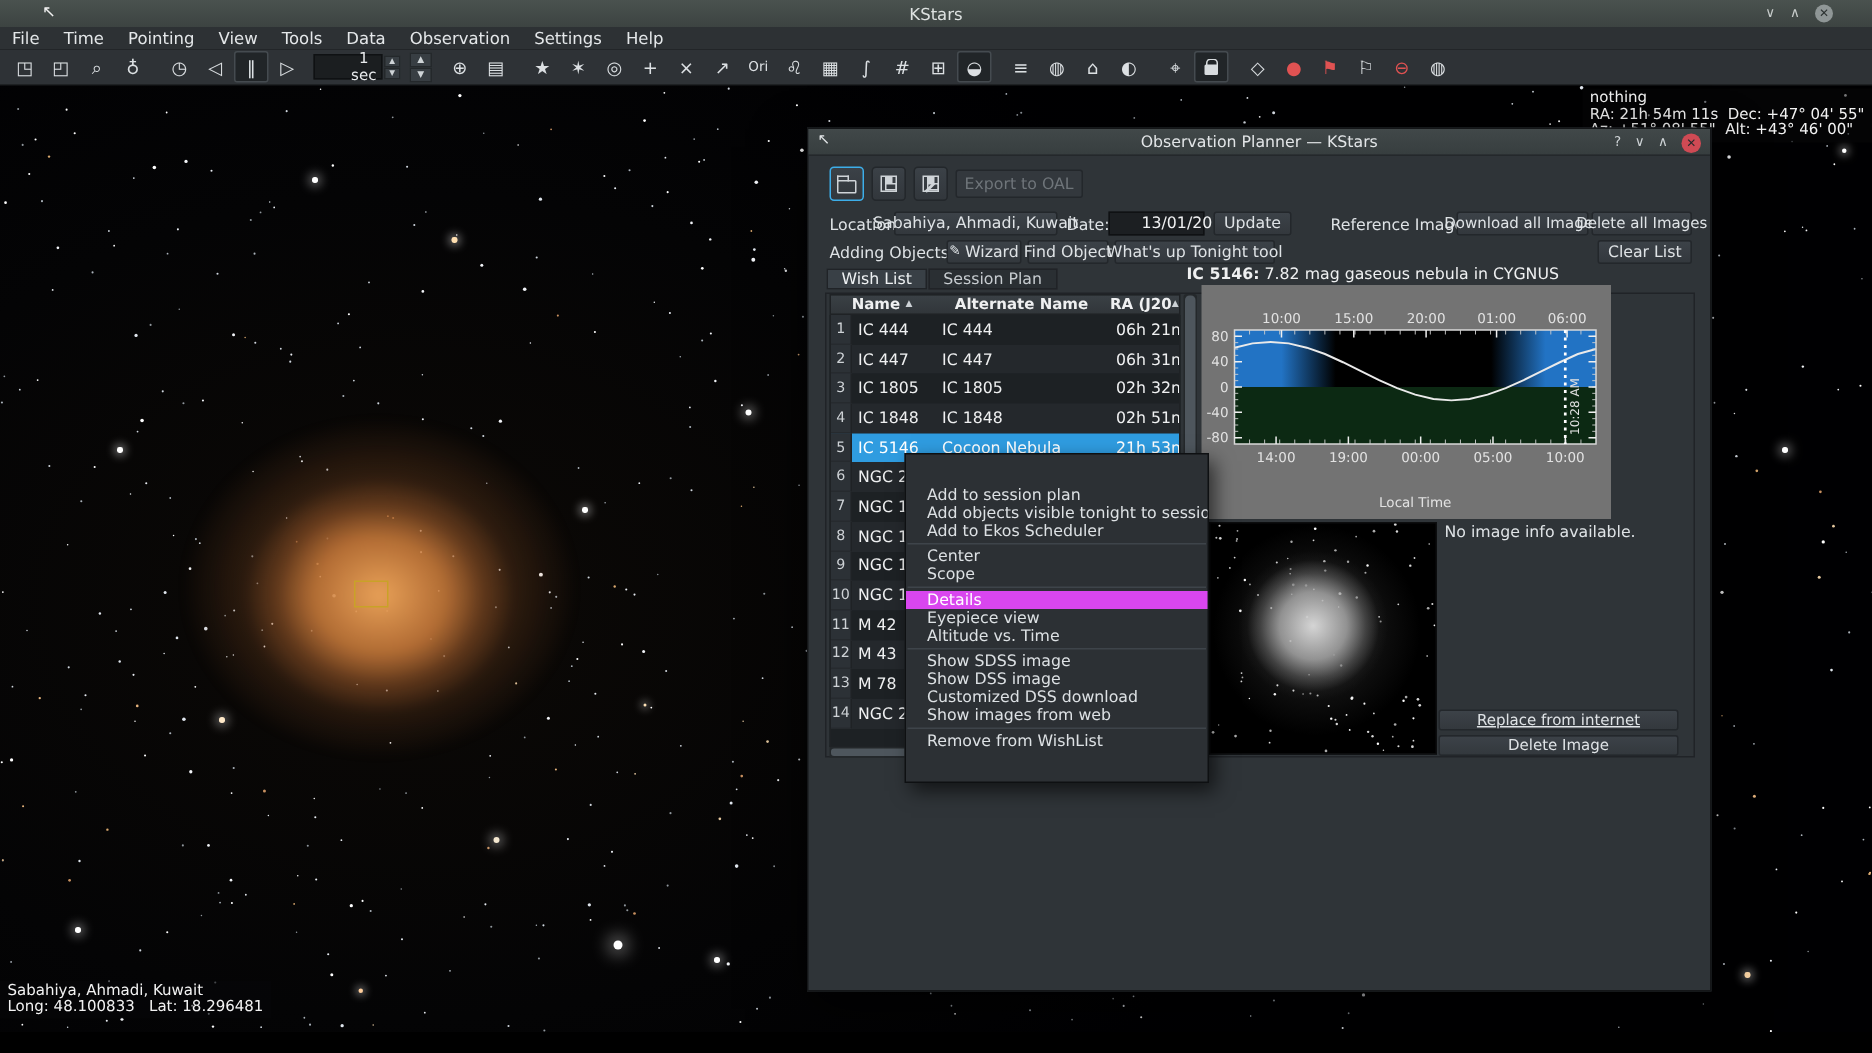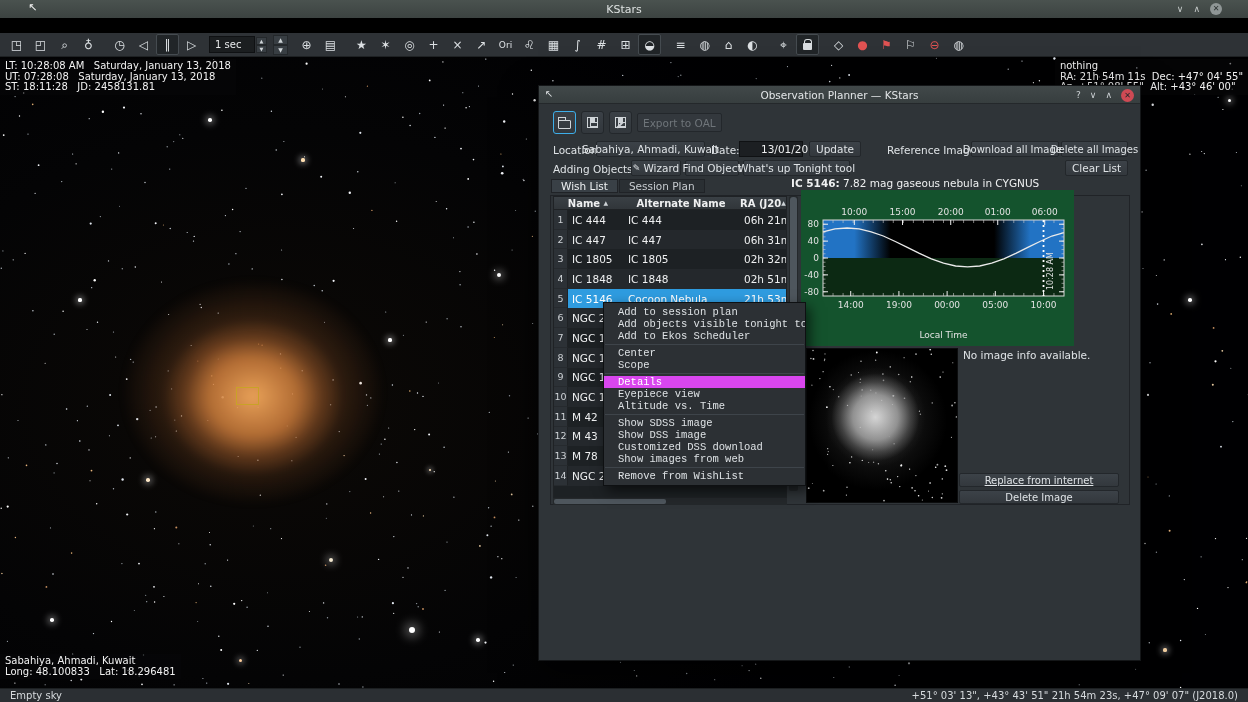--- a/index.html
+++ b/index.html
@@ -20,21 +20,21 @@
              display:flex; align-items:center; font-size:11px; color:#e4e7e9; }
   .menu-item { padding:0 8px; height:100%; display:flex; align-items:center; }
   .toolbar { position:absolute; top:33px; left:0; width:100%; height:24px; background:#2e3236;
              border-bottom:1px solid #1e2123; display:flex; align-items:center; padding-left:5px; }
   .tbtn { min-width:23px; height:21px; display:flex; align-items:center; justify-content:center;
           font-size:12px; color:#dce0e3; border:1px solid transparent; border-radius:2px; margin-right:1px; }
   .tbtn.pressed { background:#212528; border-color:#454b50; }
   .tbtn.small-text { font-size:9px; }
   .timestep { display:flex; align-items:center; margin:0 5px; }
   .ts-field { width:46px; height:17px; background:#1b1e20; border:1px solid #0f1113; color:#e8eaec;
-              font-size:10px; display:flex; align-items:center; padding-left:5px; }
+              font-size:10px; display:flex; align-items:center; padding-left:21px;text-align:center; }
   .ts-spin,.updown { display:flex; flex-direction:column; margin-left:1px; }
   .ts-spin span { width:11px; height:8px; background:#383e43; border:1px solid #24282b; color:#cfd4d7;
                   font-size:5px; display:flex; align-items:center; justify-content:center; }
   .updown span { width:15px; height:10px; background:#383e43; border:1px solid #24282b; color:#cfd4d7;
                  font-size:6px; display:flex; align-items:center; justify-content:center; }
   .lockglyph { width:9px; height:7px; background:#d8dcdf; border-radius:1px; position:relative; margin-top:4px; }
   .lockglyph::before { content:""; position:absolute; left:1px; top:-4px; width:6px; height:4px;
                        border:1.5px solid #d8dcdf; border-bottom:none; border-radius:3px 3px 0 0; }
 
   
@@ -107,55 +107,66 @@
   .cell-alt { width:122px; padding-left:6px; flex:none; white-space:nowrap; overflow:hidden; }
   .cell-ra { width:40px; text-align:right; padding-right:3px; flex:none; white-space:nowrap; }
   .h-name { width:68px; text-align:center; flex:none; }
   .h-alt { width:118px; text-align:center; flex:none; }
   .h-ra { flex:1; text-align:right; padding-right:2px; white-space:nowrap; overflow:hidden; }
   .sort-arrow { font-size:6px; vertical-align:2px; color:#cdd2d6; }
   .vscroll { position:absolute; left:250px; top:110px; width:9px; height:295px; background:#24282b; border-radius:2px; }
   .vhandle { margin:1px; width:7px; height:150px; background:#4e565d; border-radius:3px; }
   .hscroll { position:absolute; left:14px; top:412px; width:234px; height:7px; background:#24282b; }
   .hhandle { margin:1px; height:5px; width:112px; background:#4e565d; border-radius:2px; }
-  .chart-panel { position:absolute; left:262px; top:104px; width:273px; height:156px; background:#14532d; }
+  .chart-panel { position:absolute; left:262px; top:104px; width:273px; height:156px; background:#737373; }
   .img-panel { position:absolute; left:267px; top:262px; width:152px; height:155px; background:#000;
                border:1px solid #0c0d0e; overflow:hidden;}
   .cocoon { position:absolute; left:0; top:0; width:152px; height:155px;
     background:
       radial-gradient(circle 50px at 45% 44%, rgba(222,222,222,0.95), rgba(175,175,175,0.8) 45%, rgba(112,112,112,0.5) 70%, rgba(42,42,42,0.2) 88%, rgba(0,0,0,0) 100%),
       radial-gradient(circle 15px at 53% 58%, rgba(40,40,40,0.85), rgba(0,0,0,0) 100%),
       radial-gradient(circle 11px at 40% 28%, rgba(50,50,50,0.7), rgba(0,0,0,0) 100%),
       radial-gradient(circle 70px at 46% 46%, rgba(120,120,120,0.32), rgba(0,0,0,0) 100%); }
   .notes { position:absolute; left:10px; top:420px; width:579px; height:146px; background:#2a2f33;
            border:1px solid #1d2023; color:#dfe3e6; font:10.5px "DejaVu Sans","Liberation Sans",sans-serif;
            padding:4px 7px; resize:none; outline:none; }
 
   
   .ctx { position:absolute; left:603px; top:302px; width:203px; background:#2c3034; border:1px solid #0e1012;
-         box-shadow:4px 5px 12px rgba(0,0,0,0.6); padding:3px 0; font-size:10.5px; z-index:50;font-family:Liberation Mono, monospace; }
+         box-shadow:4px 5px 12px rgba(0,0,0,0.6); padding:21px 0; font-size:10.5px; z-index:50; }
   .ctx-item { height:12px; line-height:12px; padding-left:14px; color:#dde1e4; white-space:nowrap; overflow:hidden; }
   .ctx-item.hl { background:#d946ef; color:#ffffff; }
   .ctx-sep { height:1px; background:#3e444a; margin:2px 1px; }
 </style>
 </head>
 <body>
 
 <div class="screen">
 
   <div class="titlebar">
     <span class="app-icon">↖</span>
     <span>KStars</span>
     <div class="tb-controls">
       <span>∨</span>
       <span>∧</span>
       <span class="circle-btn">✕</span>
     </div>
   </div>
 
+  <div class="menubar">
+      <span class="menu-item">File</span>
+      <span class="menu-item">Time</span>
+      <span class="menu-item">Pointing</span>
+      <span class="menu-item">View</span>
+      <span class="menu-item">Tools</span>
+      <span class="menu-item">Data</span>
+      <span class="menu-item">Observation</span>
+      <span class="menu-item">Settings</span>
+      <span class="menu-item">Help</span>
+    </div>
 
   <div class="toolbar">
       <div class="tbtn">◳</div>
       <div class="tbtn">◰</div>
       <div class="tbtn">⌕</div>
       <div class="tbtn">♁</div>
       <div class="tbtn" style="margin-left: 7px;">◷</div>
       <div class="tbtn">◁</div>
       <div class="tbtn pressed">‖</div>
       <div class="tbtn">▷</div>
@@ -217,21 +228,20 @@
         <div class="bright-star" style="left: 476.2px; top: 581.2px; width: 3.6px; height: 3.6px; background: rgb(255, 255, 255); box-shadow: rgba(255, 255, 255, 0.5) 0px 0px 7.2px 1.8px;"></div>
         <div class="bright-star" style="left: 1188.2px; top: 241.2px; width: 3.6px; height: 3.6px; background: rgb(255, 255, 255); box-shadow: rgba(255, 255, 255, 0.5) 0px 0px 7.2px 1.8px;"></div>
         <div class="bright-star" style="left: 1163.4px; top: 591.4px; width: 3.2px; height: 3.2px; background: rgb(255, 217, 168); box-shadow: rgba(255, 255, 255, 0.5) 0px 0px 6.4px 1.6px;"></div>
         <div class="bright-star" style="left: 1227.5px; top: 41.5px; width: 3px; height: 3px; background: rgb(255, 255, 255); box-shadow: rgba(255, 255, 255, 0.5) 0px 0px 6px 1.5px;"></div>
         <div class="bright-star" style="left: 50.2px; top: 561.2px; width: 3.6px; height: 3.6px; background: rgb(255, 255, 255); box-shadow: rgba(255, 255, 255, 0.5) 0px 0px 7.2px 1.8px;"></div>
         <div class="bright-star" style="left: 238.5px; top: 601.5px; width: 3px; height: 3px; background: rgb(255, 206, 156); box-shadow: rgba(255, 255, 255, 0.5) 0px 0px 6px 1.5px;"></div>
         <div class="bright-star" style="left: 388.4px; top: 281.4px; width: 3.2px; height: 3.2px; background: rgb(255, 255, 255); box-shadow: rgba(255, 255, 255, 0.5) 0px 0px 6.4px 1.6px;"></div>
         <div class="bright-star" style="left: 428.6px; top: 411.6px; width: 2.8px; height: 2.8px; background: rgb(255, 226, 184); box-shadow: rgba(255, 255, 255, 0.5) 0px 0px 5.6px 1.4px;"></div>
       </div>
     <div class="fov-box"></div>
-    <div class="sky-info info-tl" id="info-tl"><div>LT: 10:28:08 AM   Saturday, January 13, 2018</div><div>UT: 07:28:08   Saturday, January 13, 2018</div><div>ST: 18:11:28   JD: 2458131.81</div></div>
     <div class="sky-info info-tr" id="info-tr"><div>nothing</div><div>RA: 21h 54m 11s  Dec: +47° 04' 55"</div><div>Az: +51° 08' 55"  Alt: +43° 46' 00"</div></div>
     <div class="sky-info info-bl" id="info-bl"><div>Sabahiya, Ahmadi, Kuwait</div><div>Long: 48.100833   Lat: 18.296481</div></div>
   </div>
 
   <div class="dialog">
     <div class="dlg-title">
       <span class="dlg-icon">↖</span>
       <span>Observation Planner — KStars</span>
       <div class="dlg-controls">
         <span>?</span>
@@ -549,17 +559,13 @@
       <div class="ctx-item">Altitude vs. Time</div>
       <div class="ctx-sep"></div>
       <div class="ctx-item">Show SDSS image</div>
       <div class="ctx-item">Show DSS image</div>
       <div class="ctx-item">Customized DSS download</div>
       <div class="ctx-item">Show images from web</div>
       <div class="ctx-sep"></div>
       <div class="ctx-item">Remove from WishList</div>
     </div>
 
-  <div class="statusbar">
-    <span>Empty sky</span>
-    <span>+51° 03' 13", +43° 43' 51"   21h 54m 23s, +47° 09' 07" (J2018.0)</span>
-  </div>
 </div>
 
 </body></html>

